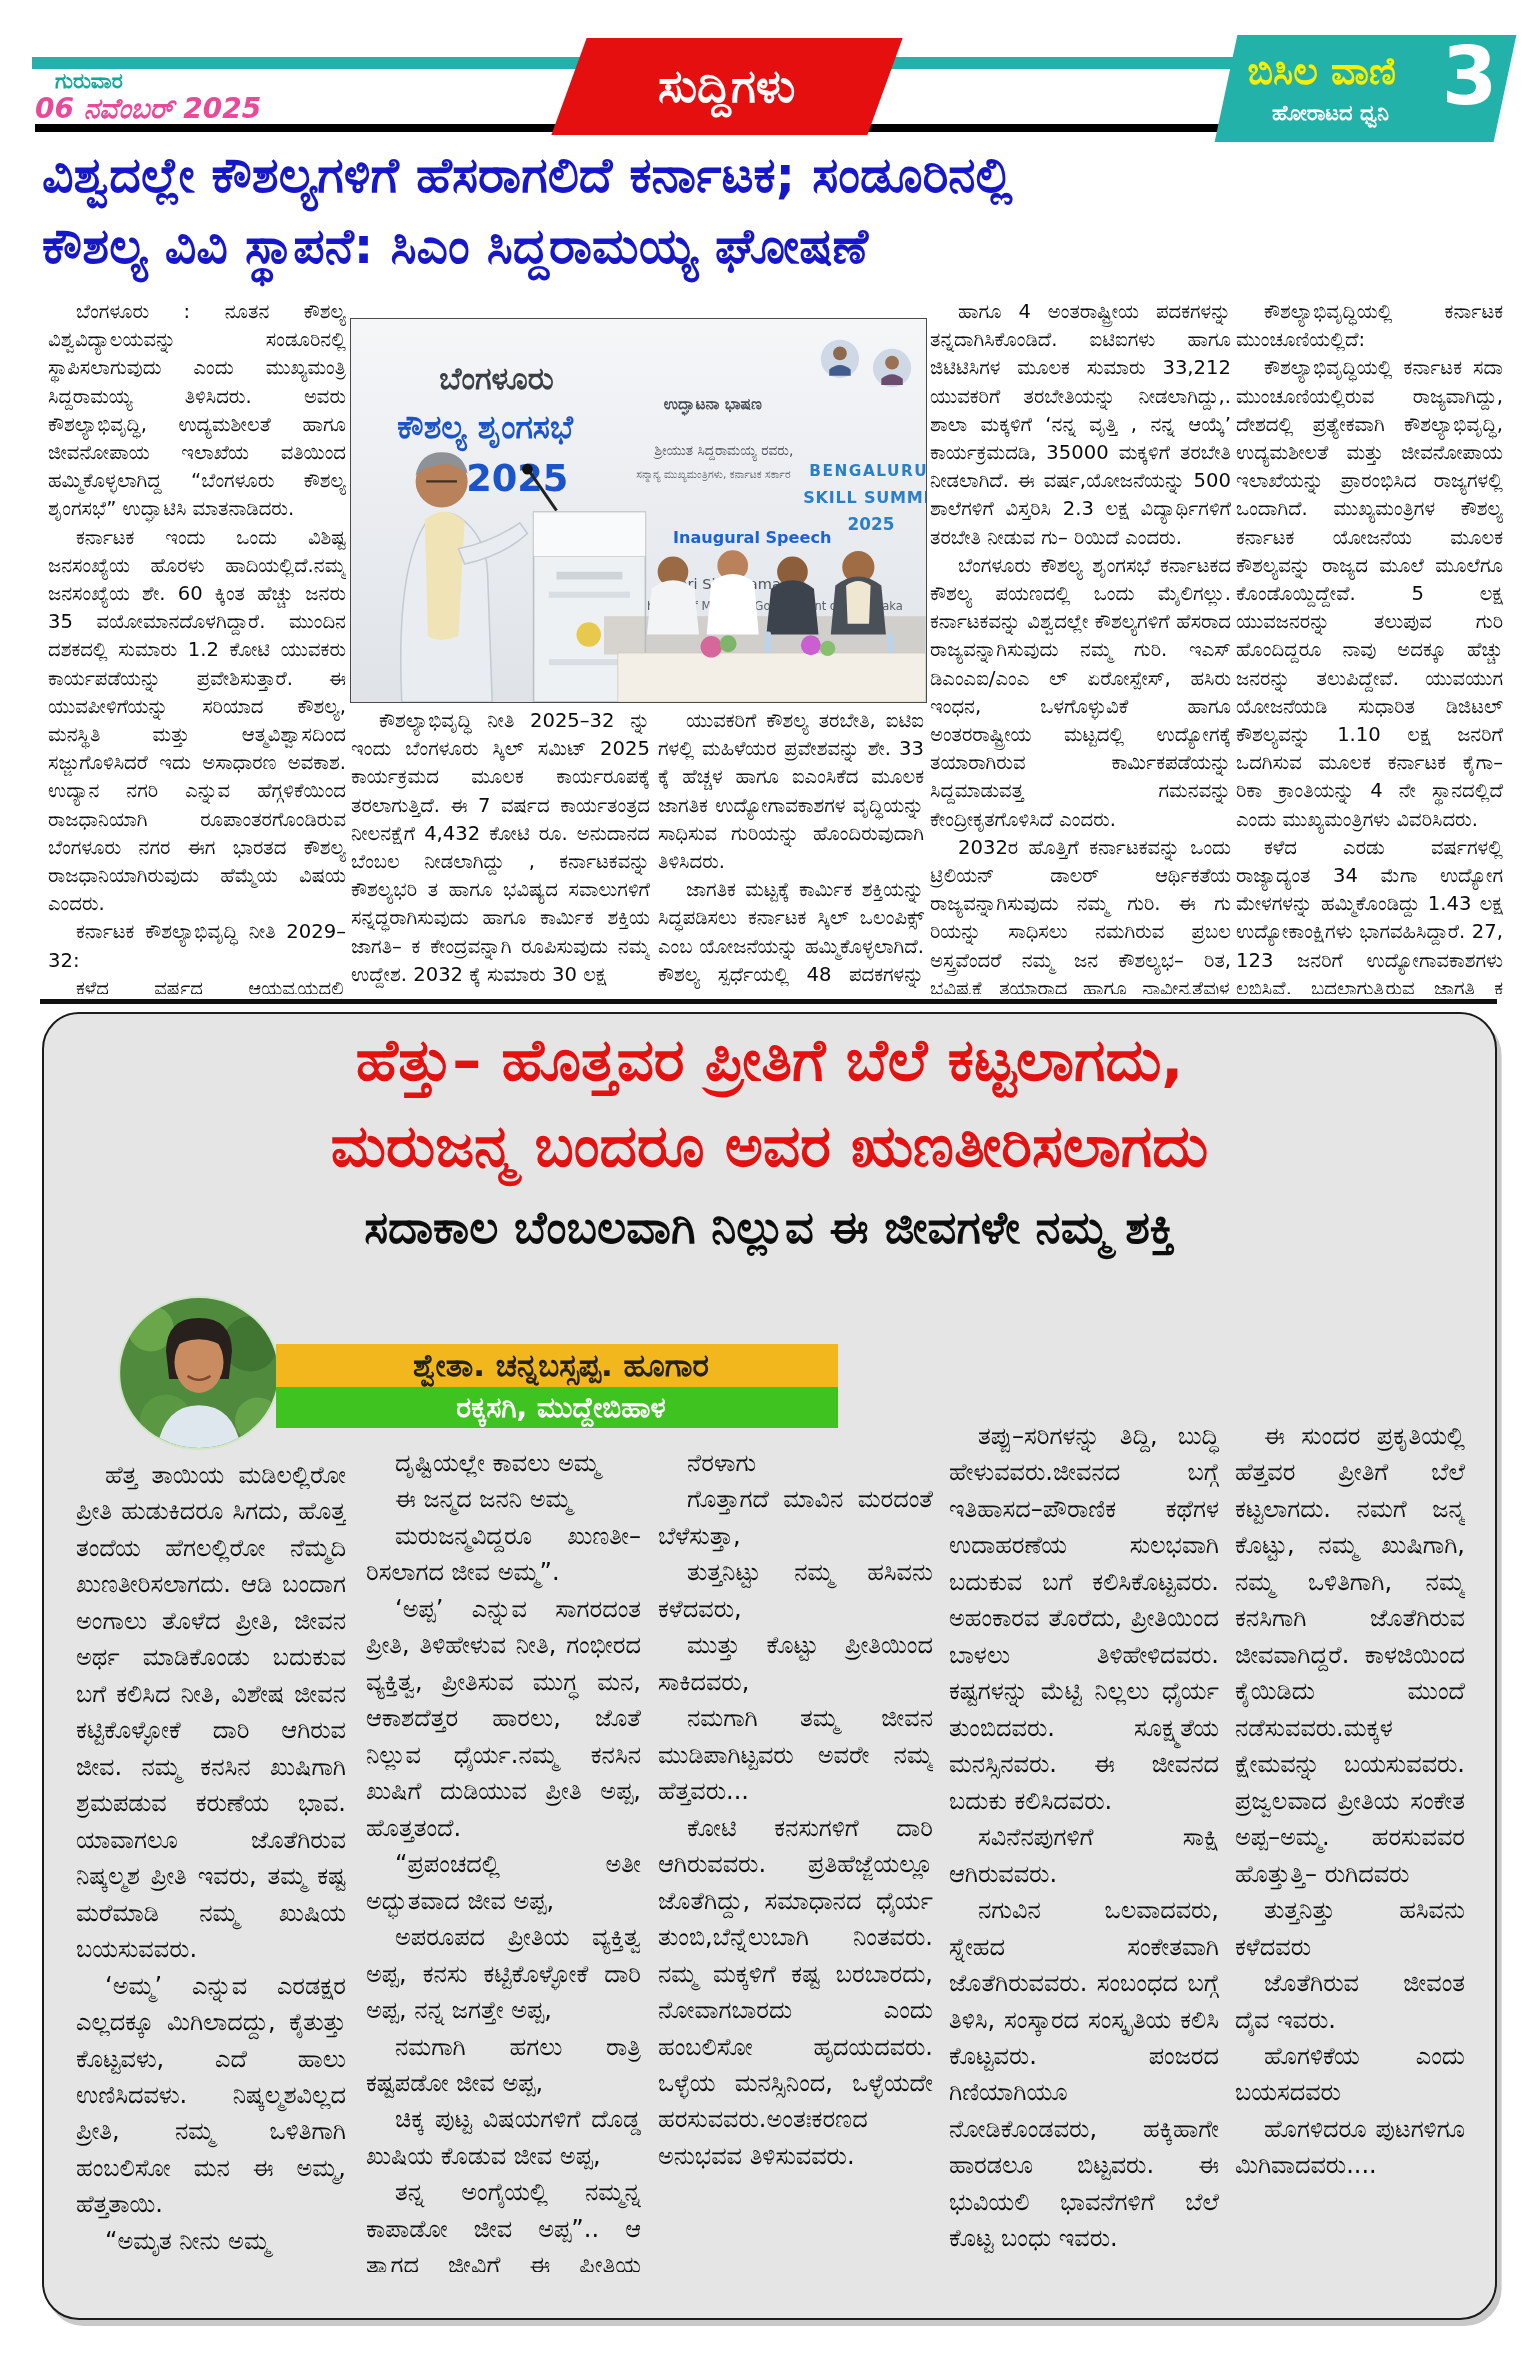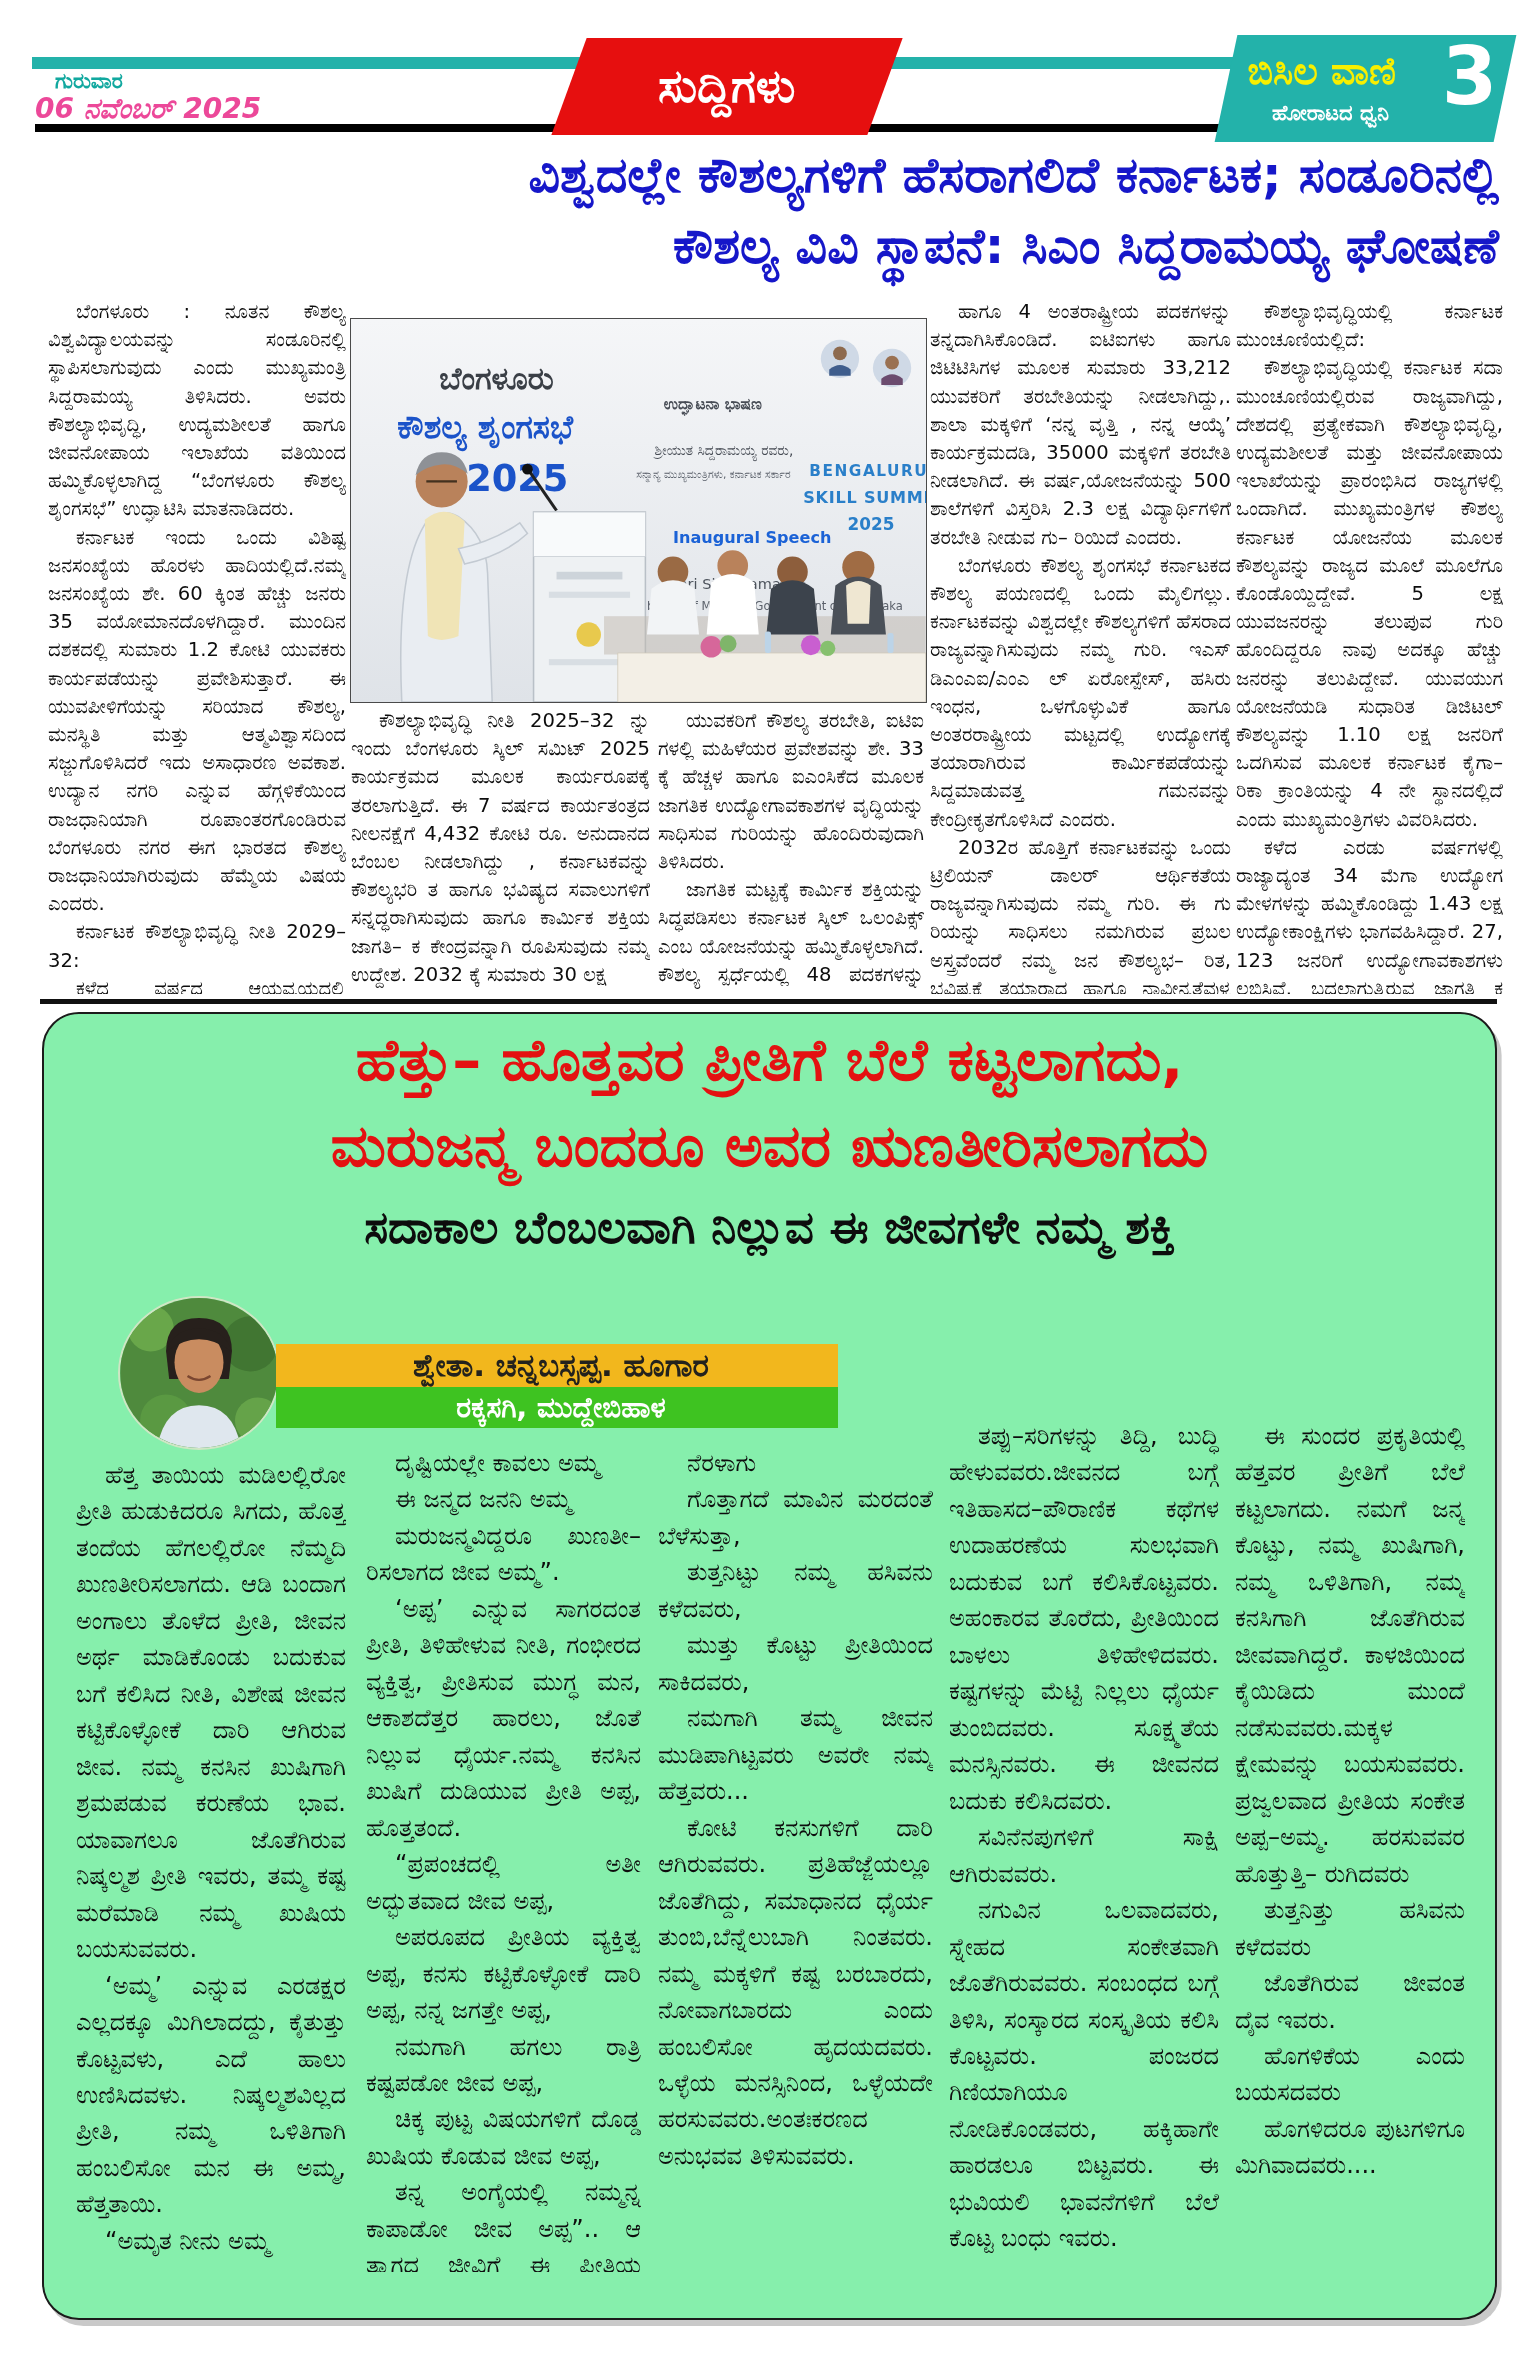--- a/index.html
+++ b/index.html
@@ -15,36 +15,36 @@
   .news-badge{left:569px;top:38px;width:316px;height:97px;background:#e60f0f;
               transform:skewX(-20deg);display:flex;align-items:center;justify-content:center;}
   .news-badge span{transform:skewX(20deg);color:#fff;font-weight:bold;font-size:46px;}
   .masthead{left:1226px;top:35px;width:279px;height:107px;background:#23b2aa;transform:skewX(-12deg);}
   .m-inner{position:absolute;inset:0;transform:skewX(12deg);}
   .m-title{position:absolute;left:21.5px;top:14px;font-size:38px;font-weight:bold;color:#f8ef00;}
   .m-num{position:absolute;right:7.7px;top:1.5px;font-size:80px;font-weight:bold;color:#ffffff;line-height:1;}
   .m-tag{position:absolute;left:46px;top:66px;font-size:21px;font-weight:bold;color:#ffffff;}
 
   
-  .headline{left:42px;top:140px;width:1457px;text-align:right;color:#1617c9;
+  .headline{left:42px;top:140px;width:1457px;text-align:left;color:#1617c9;
             font-weight:bold;font-size:49px;line-height:1.45;}
 
   
   .a1col{font-size:19.6px;line-height:1.44;text-align:justify;}
   .a1c1{left:48px; top:298px; width:298px; height:696px;overflow:hidden;}
   .a1c2{left:351px;top:707px; width:299px; height:287px;overflow:hidden;}
   .a1c3{left:658px;top:707px; width:266px; height:287px;overflow:hidden;}
   .a1c4{left:930px;top:298px;width:301px; height:696px;overflow:hidden;}
   .a1c5{left:1236px;top:298px;width:267px; height:696px;overflow:hidden;}
   .para{margin:0;text-indent:28px;}
   .photo-frame{left:350px;top:318px;width:575px;height:383px;border:1.5px solid #4a4a4a;background:#eef0f2;}
   .divider{left:40px;top:999px;width:1457px;height:5.4px;background:#111;}
 
   
-  .green-box{left:42px;top:1012px;width:1451px;height:1304px;background:#86efac;
+  .green-box{left:42px;top:1012px;width:1451px;height:1304px;background:#e5e5e5;
              border:2.3px solid #1b1b1b;border-radius:37px;box-shadow:4.6px 6.1px 0 rgba(40,40,40,0.25);}
   .red-line{position:absolute;width:100%;text-align:center;font-weight:bold;font-size:58px;color:#e41111;}
   .red1{top:12.3px;}
   .red2{top:98px;}
   .sub-line{position:absolute;width:100%;top:187px;text-align:center;font-weight:bold;font-size:45px;color:#0d0d0d;}
 
   .author-photo{position:absolute;left:74px;top:282px;width:158px;height:150px;border-radius:50%;
                 overflow:hidden;border:2.3px solid #cfe6c4;}
   .band{position:absolute;left:232px;height:43px;width:554px;display:flex;align-items:center;justify-content:center;padding-left:8px;}
   .band-yellow{top:330px;background:#f2b71d;font-weight:bold;font-size:31px;color:#23221d;}

